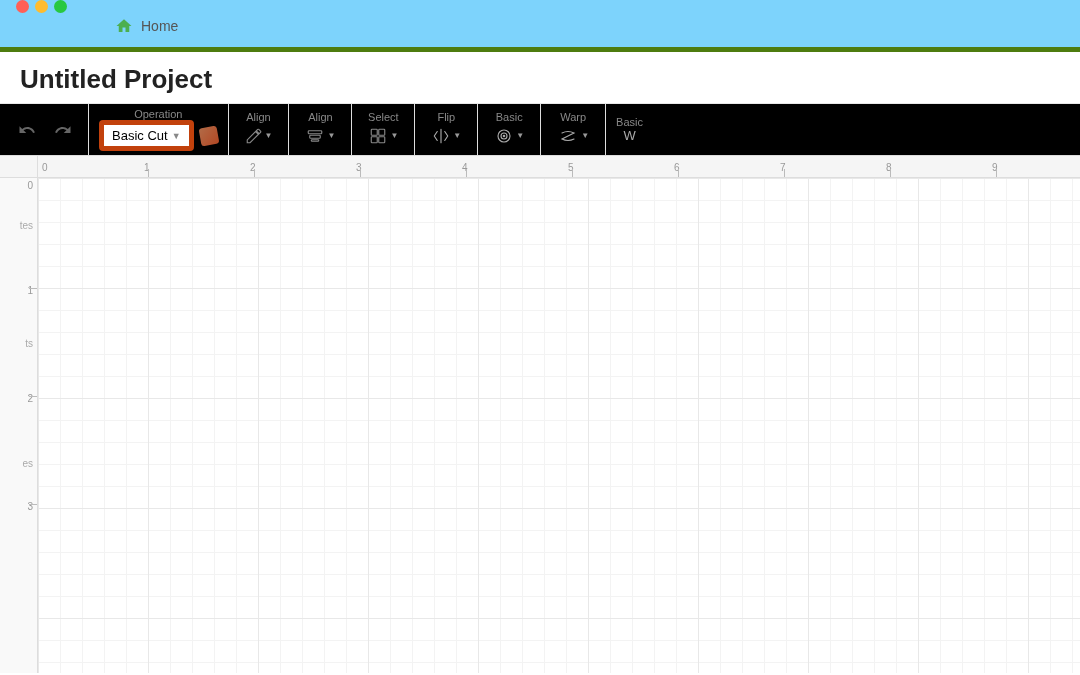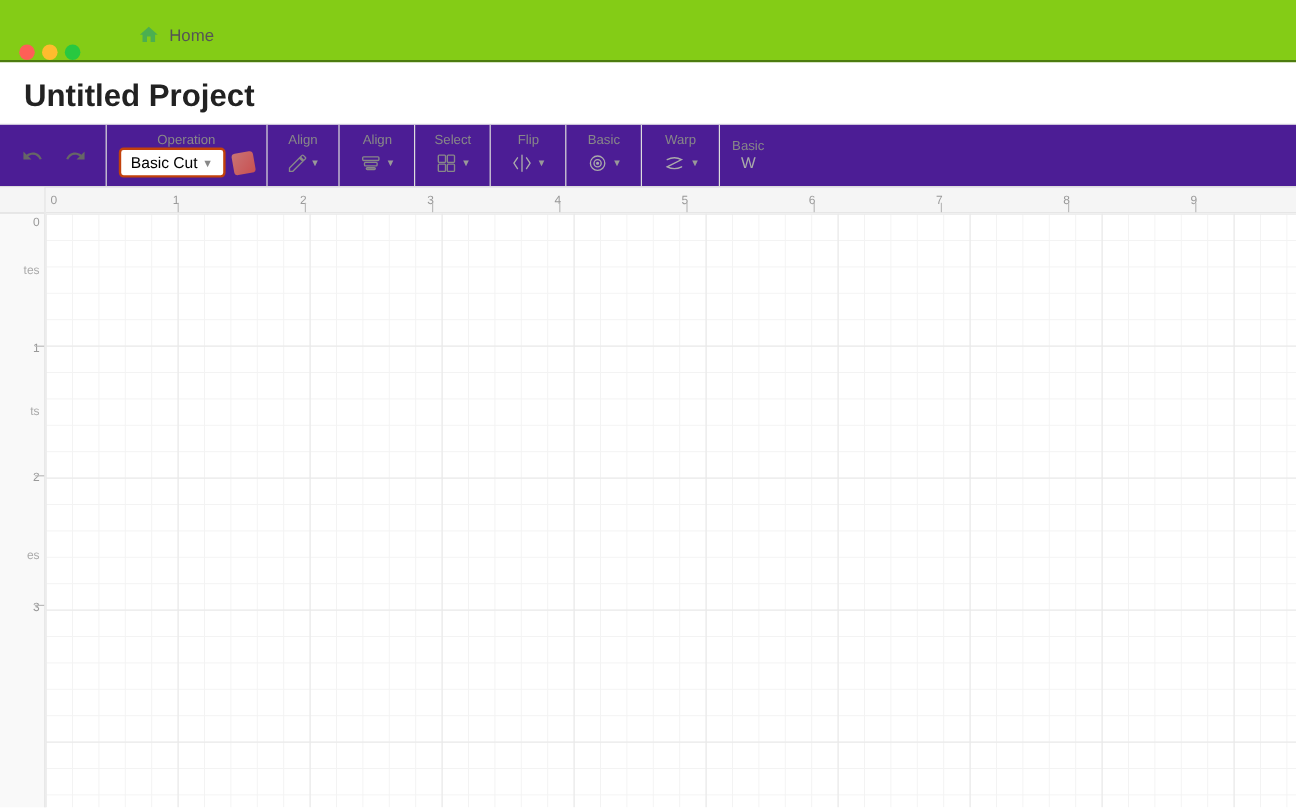--- a/index.html
+++ b/index.html
@@ -7,24 +7,24 @@
       font-family: -apple-system, BlinkMacSystemFont, 'Helvetica Neue', Arial, sans-serif;
       background: #fff;
       width: 1080px;
       height: 675px;
       overflow: hidden;
     }
 
     
     .titlebar {
       display: flex;
-      align-items: flex-end;
+      align-items: flex-start;
       height: 52px;
-      background: #84cc16;
-      border-bottom: 2px solid #4d7c0f;
+      background: #7dd3fc;
+      border-bottom: 5px solid #4d7c0f;
       padding: 0 16px;
       gap: 10px;
     }
     .traffic-lights {
       display: flex;
       gap: 6px;
       margin-right: 8px;
     }
     .traffic-light {
       width: 13px;
@@ -80,21 +80,21 @@
       font-size: 26px;
       font-weight: 700;
       color: #222;
     }
 
     
     .toolbar {
       display: flex;
       align-items: center;
       height: 52px;
-      background: #4c1d95;
+      background: #000000;
       border-bottom: 1px solid #ddd;
       padding: 0 12px;
       gap: 0;
     }
     .toolbar-group {
       display: flex;
       align-items: center;
       padding: 0 10px;
       height: 100%;
       border-right: 1px solid #ddd;
@@ -126,21 +126,21 @@
       flex-direction: column;
       align-items: center;
     }
 
     .operation-select {
       display: flex;
       align-items: center;
       gap: 6px;
     }
     .select-box {
-      border: 2px solid #c2410c;
+      border: 5px solid #c2410c;
       border-radius: 4px;
       padding: 3px 8px;
       font-size: 13px;
       background: #fff;
       display: flex;
       align-items: center;
       gap: 4px;
       cursor: pointer;
     }
     .chevron-down {

